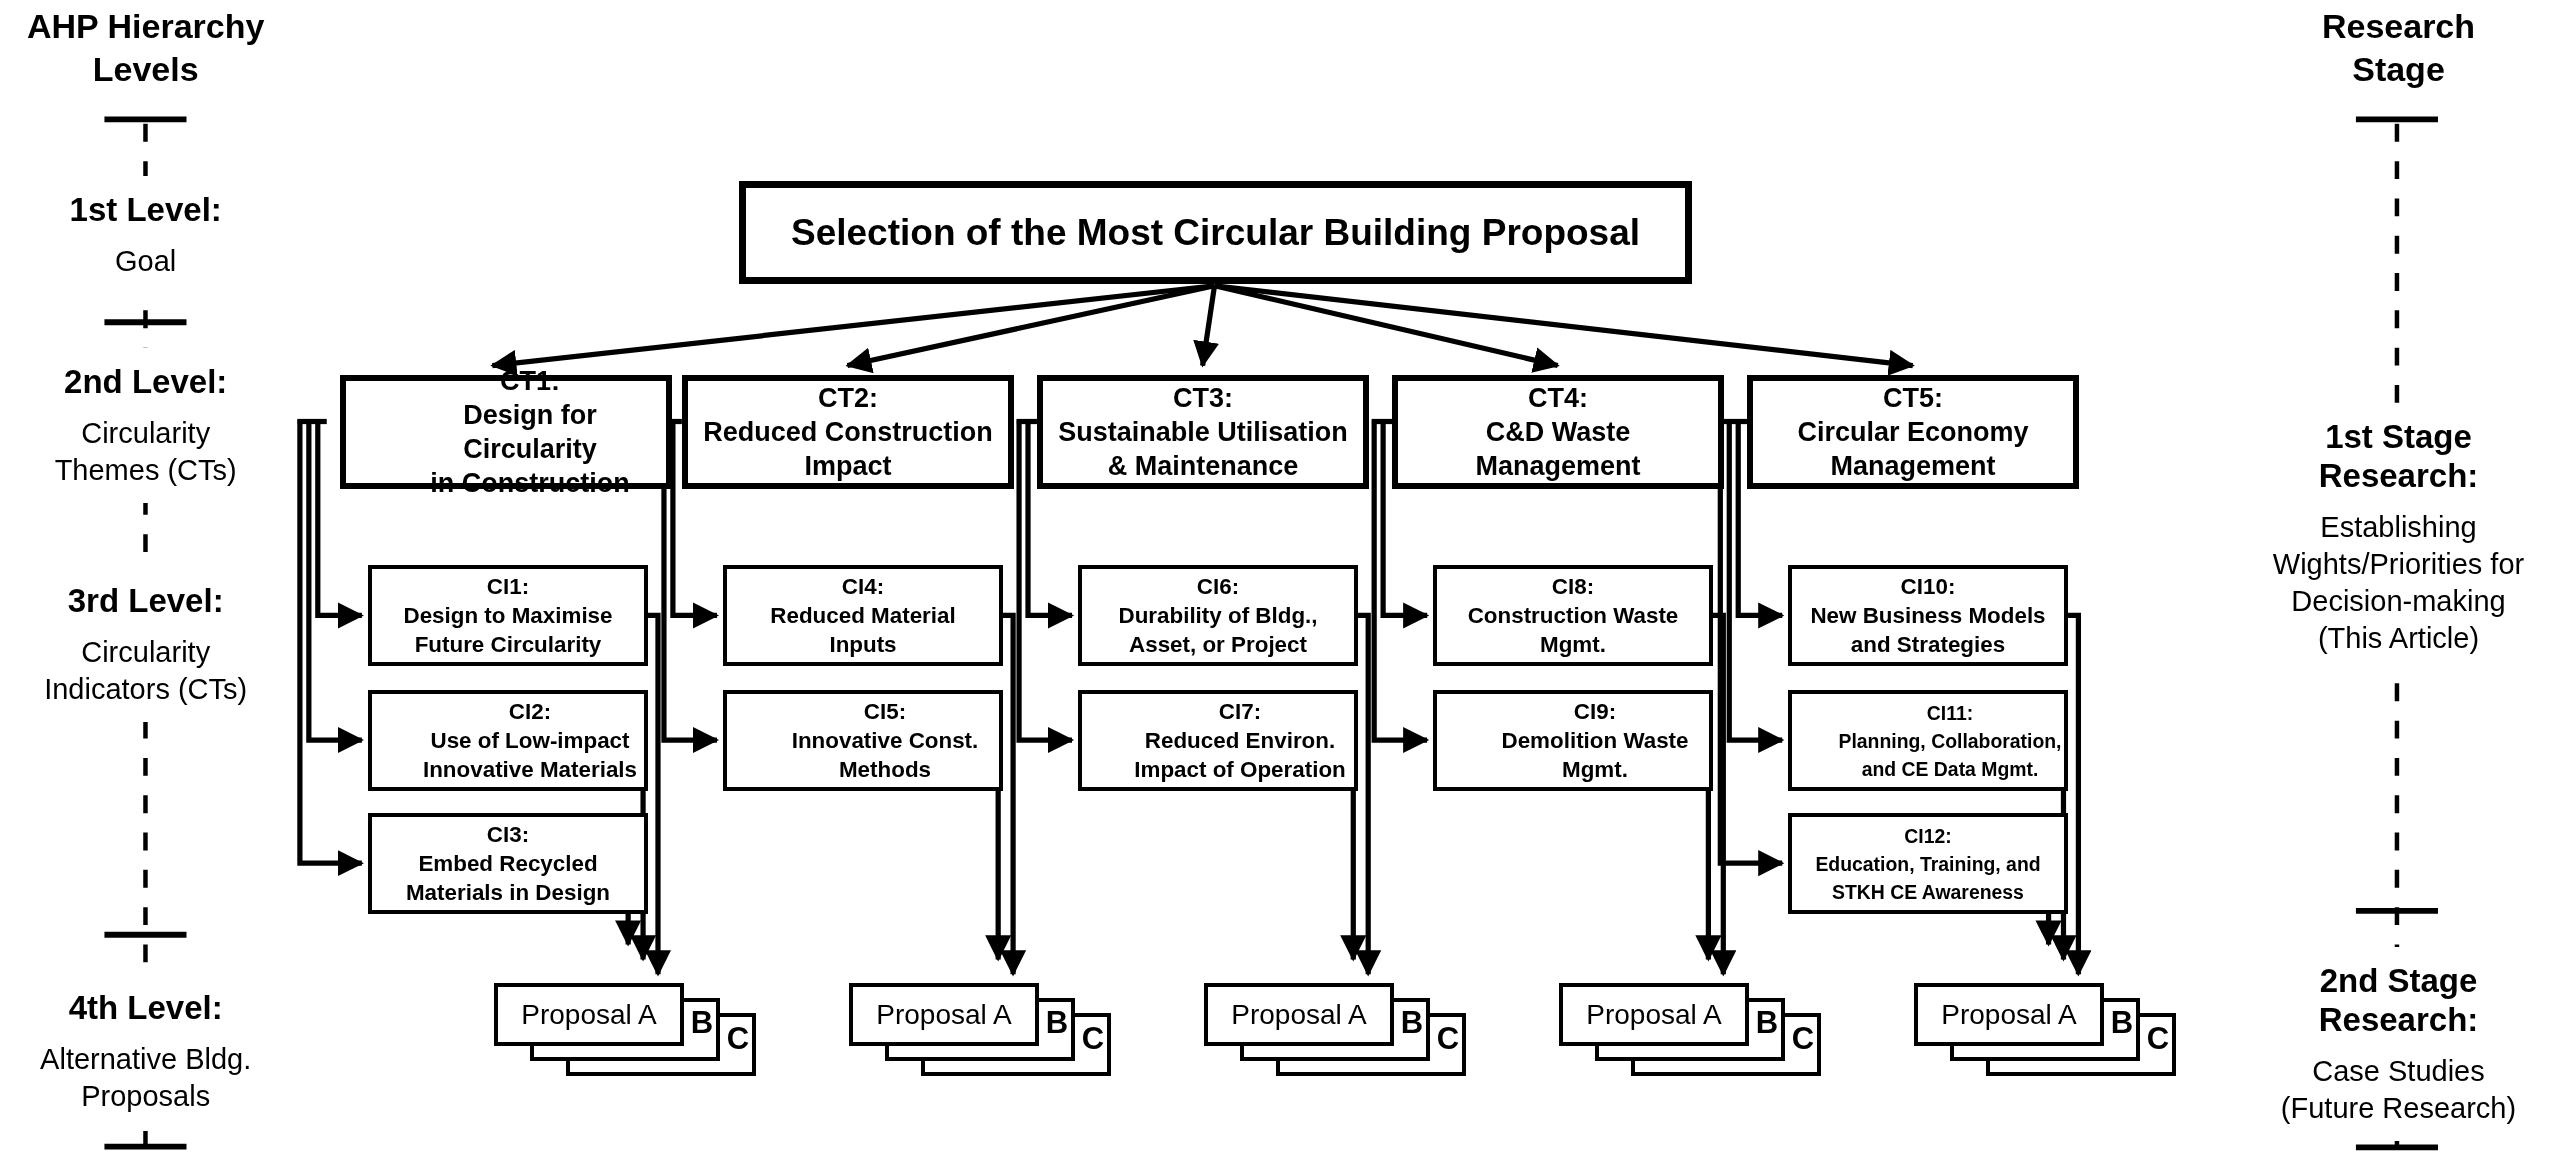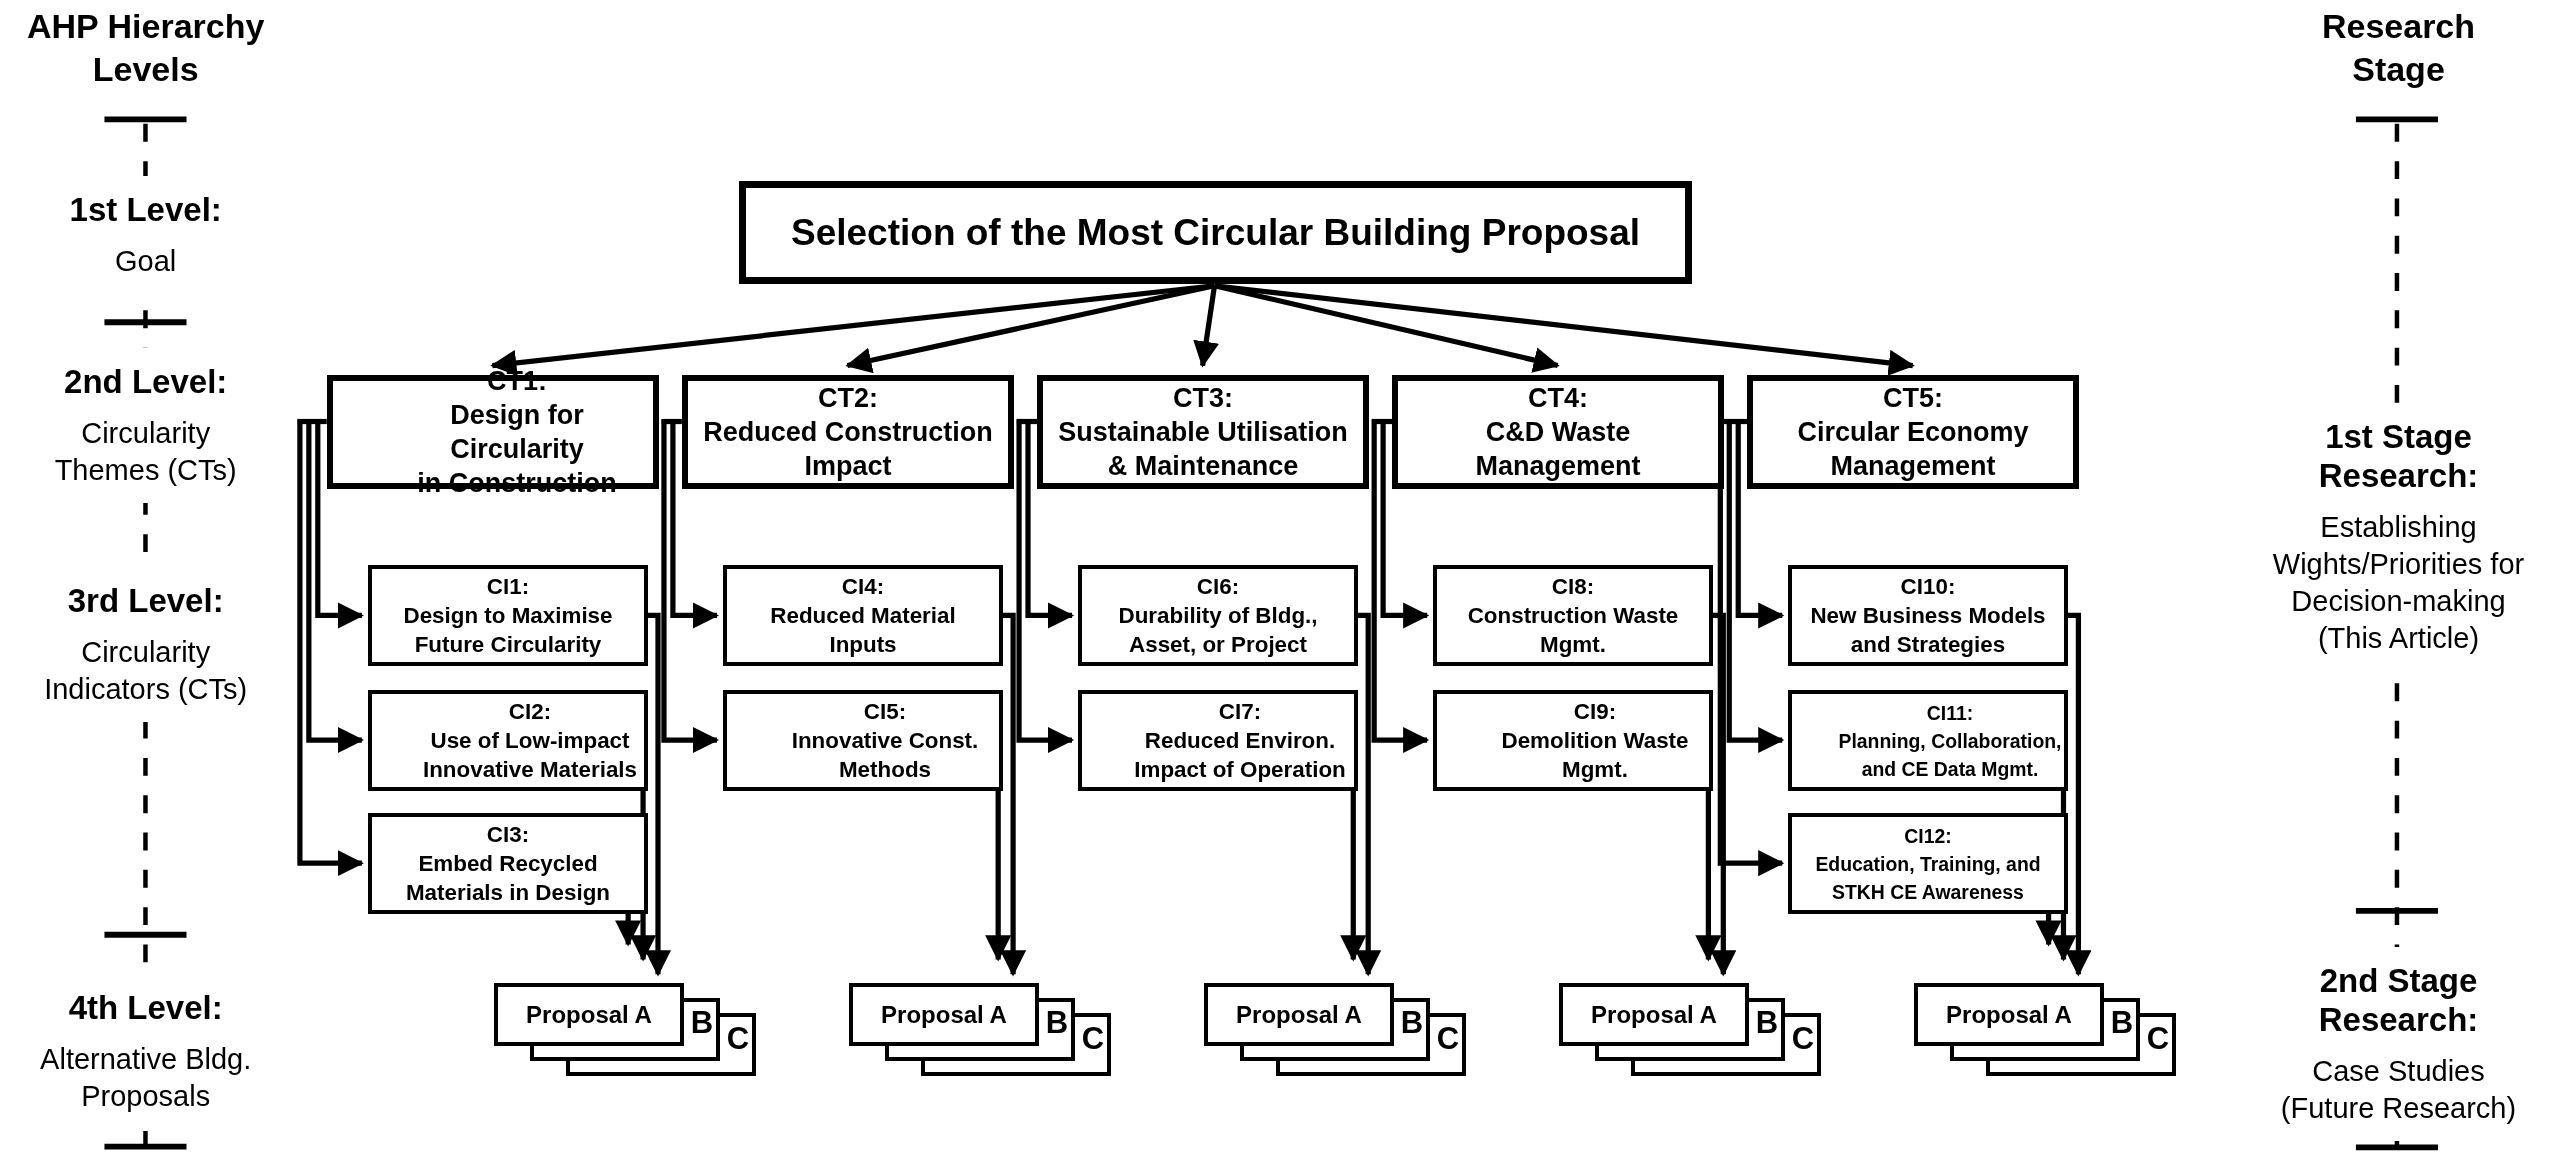--- a/index.html
+++ b/index.html
@@ -8,26 +8,26 @@
   #connectors{position:absolute;left:0;top:0;z-index:1;}
   .box{position:absolute;box-sizing:border-box;background:#fff;border-style:solid;border-color:#000;
        display:flex;flex-direction:column;align-items:center;justify-content:center;
        text-align:center;font-weight:bold;white-space:pre-line;z-index:2;}
   .goal{left:739px;top:181px;width:953px;height:103px;border-width:7.5px;font-size:37px;line-height:42px;}
   .ct{top:375px;width:332px;height:114px;border-width:6.7px;font-size:27px;line-height:34px;}
   .ci{width:280px;height:101px;border-width:4.5px;font-size:22.4px;line-height:29px;}
   .ci.small{font-size:19.4px;line-height:28px;}
   .r1{top:565px;} .r2{top:690px;padding-left:44px;} .r3{top:813px;}
   .c0{left:368px;} .c1{left:723px;} .c2{left:1078px;} .c3{left:1433px;} .c4{left:1788px;}
-  .t0{left:327px;padding-left:48px;} .t1{left:682px;} .t2{left:1037px;} .t3{left:1392px;} .t4{left:1747px;}
+  .t0{left:340px;padding-left:48px;} .t1{left:682px;} .t2{left:1037px;} .t3{left:1392px;} .t4{left:1747px;}
   .pgroup{position:absolute;top:983px;width:263px;height:94px;z-index:2;}
   .g0{left:494px;} .g1{left:849px;} .g2{left:1204px;} .g3{left:1559px;} .g4{left:1914px;}
   .pcard{position:absolute;width:190px;height:63px;border:4.5px solid #000;background:#fff;box-sizing:border-box;}
   .pA{left:0;top:0;z-index:3;display:flex;align-items:center;justify-content:center;
-      font-weight:bold;font-size:24px;white-space:nowrap;}
+      font-weight:normal;font-size:28px;white-space:nowrap;}
   .pB{left:36px;top:15px;z-index:2;}
   .pC{left:72px;top:30px;z-index:1;}
   .pletter{position:absolute;z-index:4;font-weight:bold;font-size:31px;width:36px;text-align:center;line-height:31px;}
   .plb{left:190px;top:24px;} .plc{left:226px;top:40px;}
   .axis-title{position:absolute;z-index:2;background:#fff;text-align:center;font-weight:bold;
               font-size:34px;line-height:43px;white-space:pre-line;}
   .lvl,.stage{position:absolute;z-index:2;background:#fff;text-align:center;white-space:pre-line;}
   .lvl{left:11.2px;width:269px;}
   .stage{left:2223px;width:351px;}
   .axis-label{font-weight:bold;font-size:33px;line-height:39px;white-space:pre-line;}

